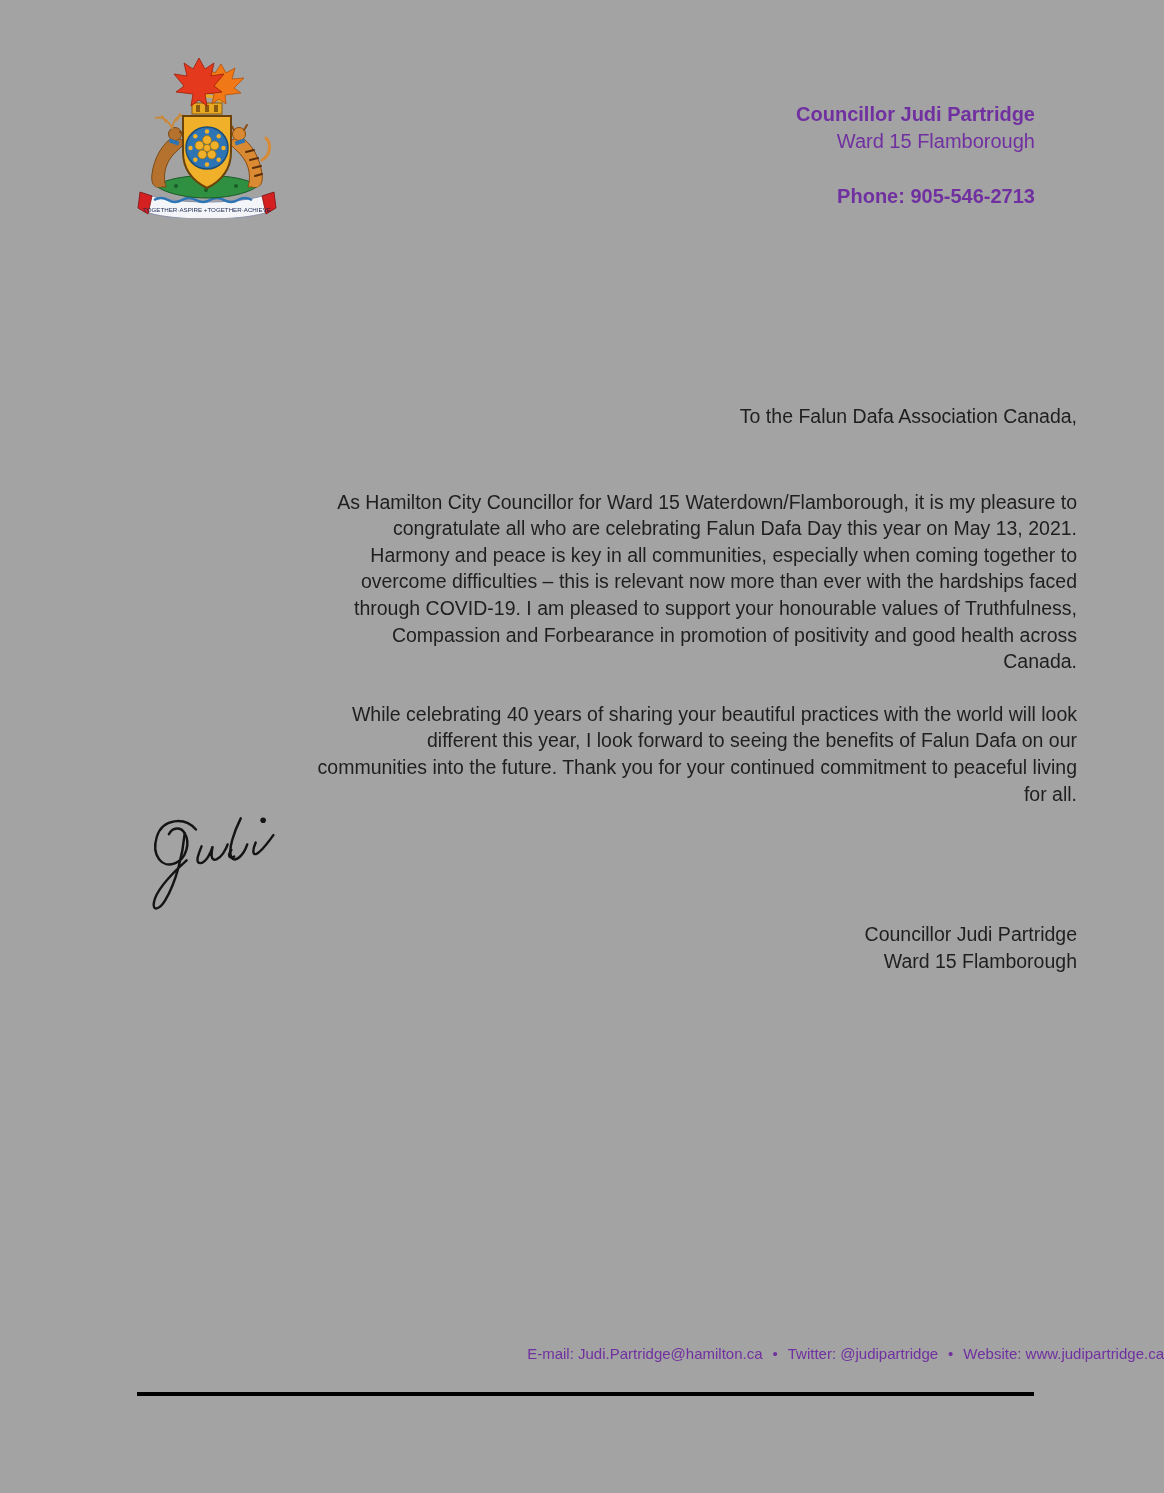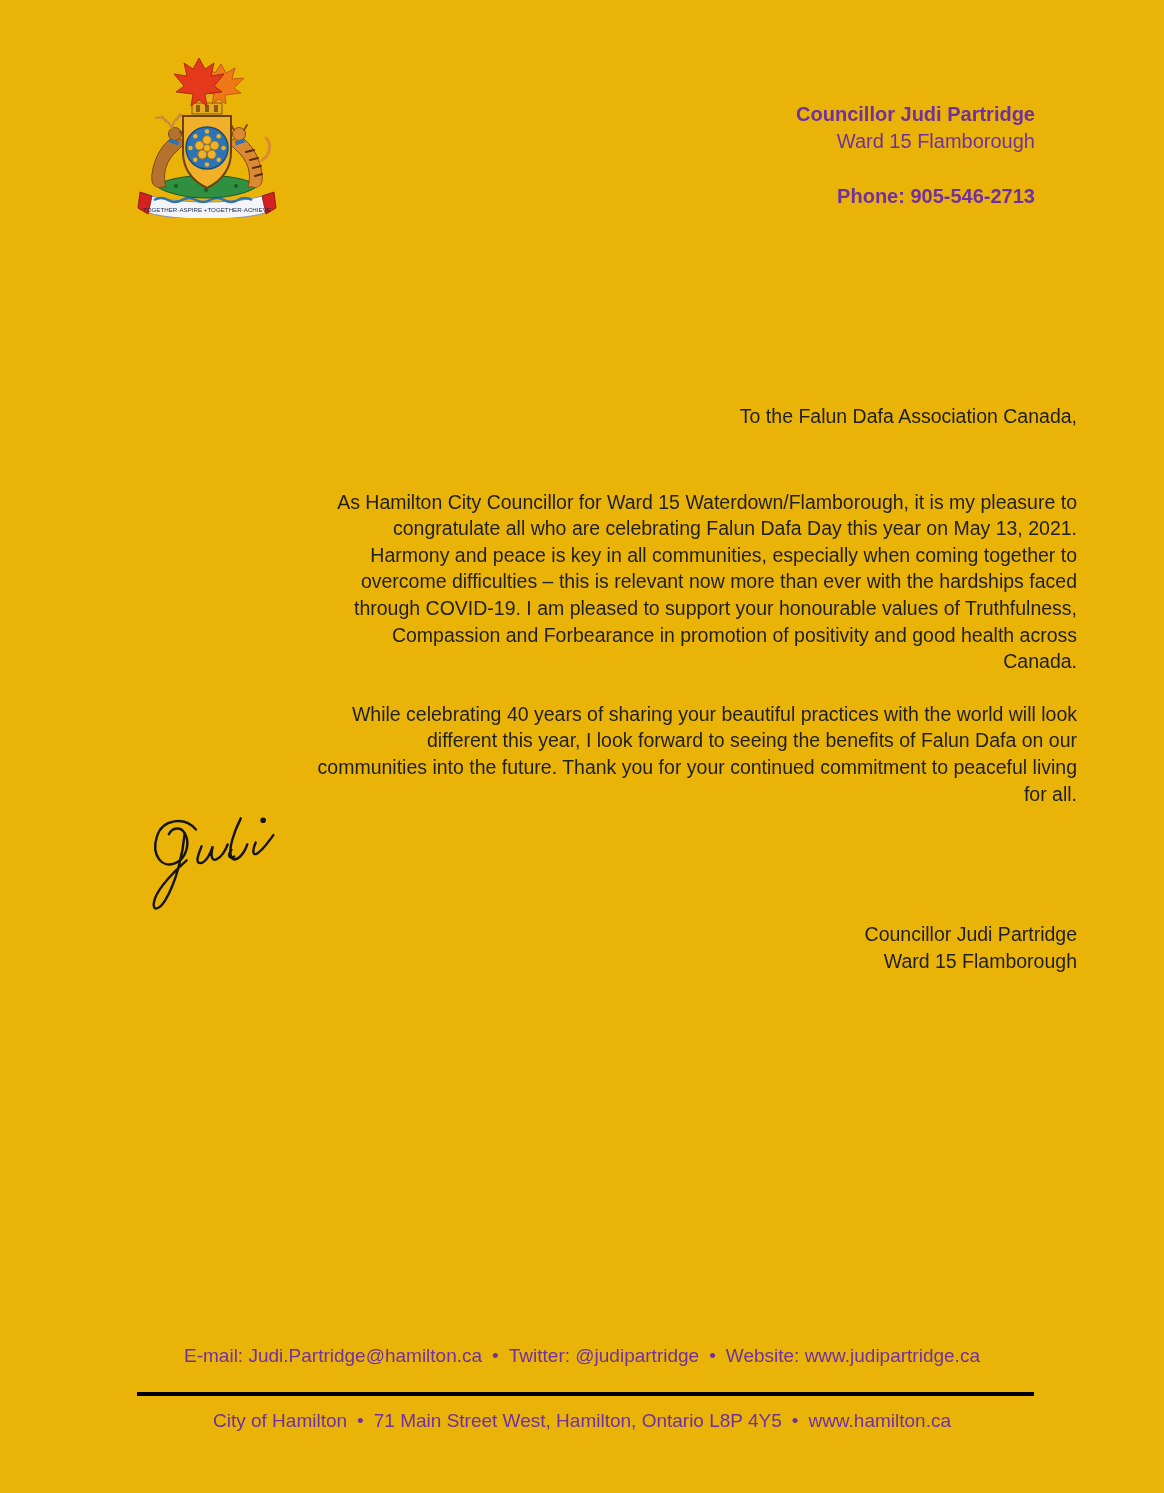--- a/index.html
+++ b/index.html
@@ -1,20 +1,20 @@
 <!DOCTYPE html>
 <html><head>
 <meta charset="utf-8">
 <style>
   html,body{margin:0;padding:0;background:#e8e8e8;}
   .page{
     position:relative;
     width:1164px;height:1493px;
     margin:0 auto;
-    background:#eab308;
+    background:#a3a3a3;
     font-family:"Liberation Sans", sans-serif;
     overflow:hidden;
   }
   
   .crest{position:absolute;left:136px;top:56px;width:142px;height:162px;}
   .header-right{
     position:absolute;top:101px;right:129px;
     text-align:right;color:#7030A0;
     font-size:20px;line-height:27px;
   }
@@ -27,21 +27,21 @@
   }
   .body-block p{margin:0;white-space:pre-line;}
   .p1{margin-top:59px !important;}
   .p2{margin-top:26px !important;}
   .closing{margin-top:66px !important;}
   .signature{display:block;margin:2px 0 0 0;width:200px;height:112px;}
   .signoff div{line-height:27px;white-space:pre-line;}
   
   .footer-contact{
     position:absolute;top:1345px;left:0;width:100%;
-    text-align:center;color:#7030A0;font-size:19px;
+    text-align:right;color:#7030A0;font-size:15px;
   }
   .footer-rule{
     position:absolute;top:1392px;left:137px;width:897px;height:4px;
     background:#000;border:none;margin:0;
   }
   .footer-address{
     position:absolute;top:1410px;left:0;width:100%;
     text-align:center;color:#7030A0;font-size:19px;
   }
   .dot{padding:0 10px;}
@@ -160,17 +160,14 @@
       <div>Ward 15 Flamborough</div>
     </div>
   </div>
 
   <div class="footer-contact">
     <span>E-mail: Judi.Partridge@hamilton.ca</span><span class="dot">•</span><span>Twitter: @judipartridge</span><span class="dot">•</span><span>Website: www.judipartridge.ca</span>
   </div>
 
   <hr class="footer-rule">
 
-  <div class="footer-address">
-    <span>City of Hamilton</span><span class="dot">•</span><span>71 Main Street West, Hamilton, Ontario L8P 4Y5</span><span class="dot">•</span><span>www.hamilton.ca</span>
-  </div>
 
 </div>
 
 </body></html>

